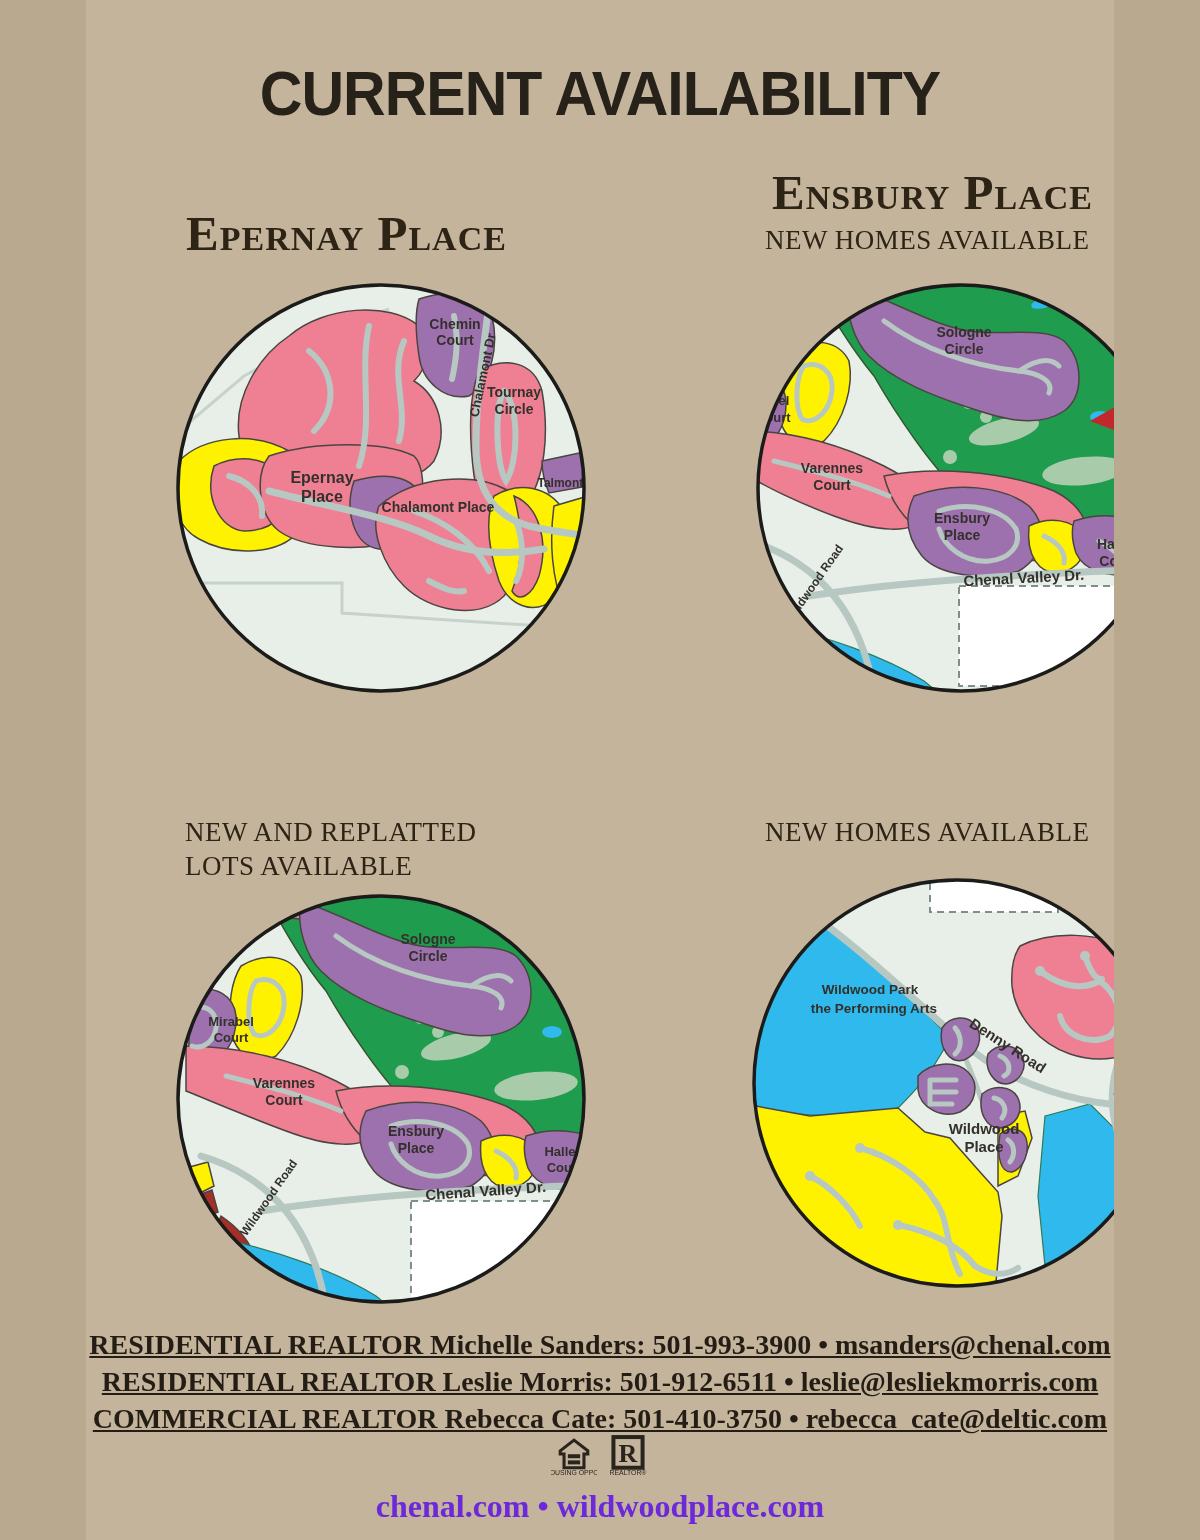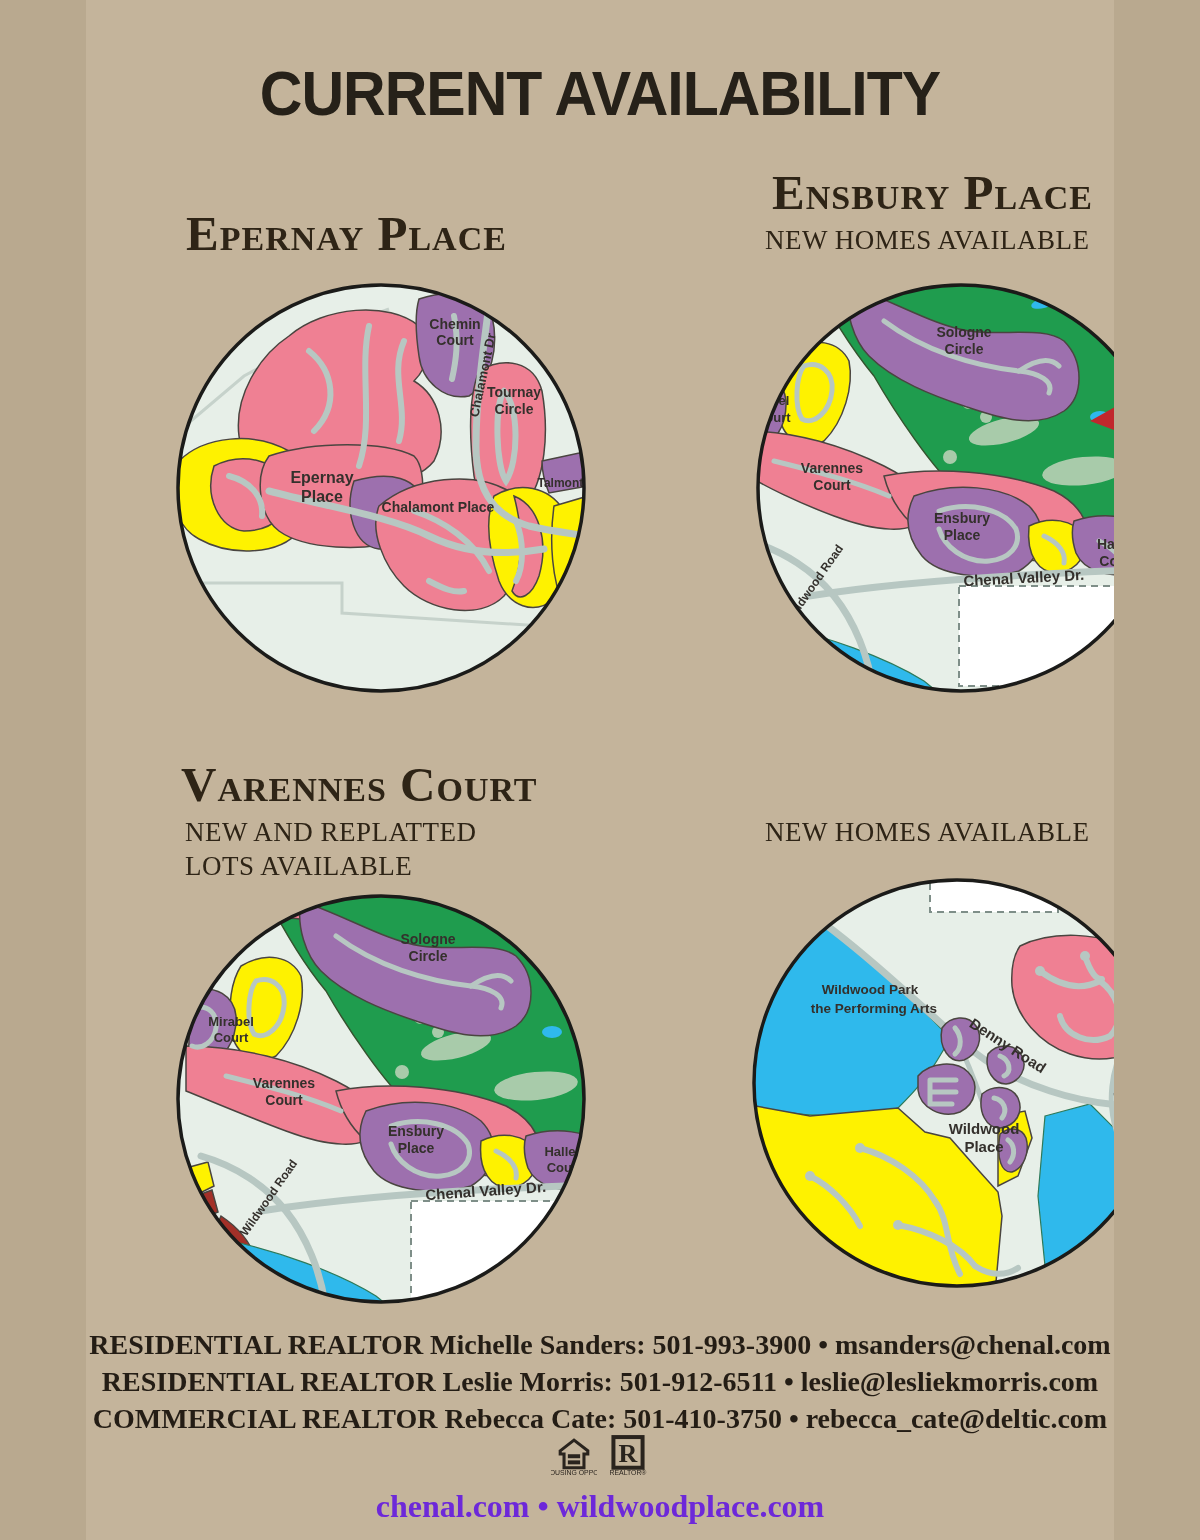--- a/index.html
+++ b/index.html
@@ -9,21 +9,21 @@
          font-family:"Liberation Sans",sans-serif;font-weight:bold;font-size:59px;
          letter-spacing:-1px;color:#262119;transform:scaleY(1.06);}
   .heading{position:absolute;font-variant:small-caps;font-weight:bold;font-size:49px;
            color:#2e2416;letter-spacing:1px;line-height:1;white-space:nowrap;}
   .subheading{position:absolute;font-size:27px;color:#2e2416;letter-spacing:.5px;line-height:1.25;}
   .sub-narrow{width:360px;}
   .mapwrap{position:absolute;}
   .mapwrap svg{display:block;}
   .ml{font-family:"Liberation Sans",sans-serif;font-weight:bold;fill:#34302c;}
   .contacts{position:absolute;top:1326px;left:0;width:100%;text-align:center;
-            font-weight:bold;font-size:28px;color:#241d15;line-height:1.33;}
+            font-weight:bold;font-size:28px;color:#241d15;line-height:1.33;text-decoration:underline;}
   .icons{position:absolute;top:1434px;left:0;width:100%;display:flex;
          justify-content:center;align-items:flex-start;gap:10px;}
   .sites{position:absolute;top:1488px;left:0;width:100%;text-align:center;
          font-weight:bold;font-size:32px;color:#6d28d9;}
   .cap{font-family:"Liberation Sans",sans-serif;font-size:4.5px;fill:#2a241e;}
 </style>
 </head>
 <body>
 
 <div class="page">
@@ -173,21 +173,20 @@
           <text class="ml" x="64" y="304" font-size="12" text-anchor="middle" transform="rotate(-55 64 304)">Wildwood Road</text>
           <text class="ml" x="390" y="304" font-size="10" text-anchor="middle">Co</text>
           <text class="ml" x="388" y="316" font-size="10" text-anchor="middle">Main</text>
           <text class="ml" x="392" y="328" font-size="10" text-anchor="middle">F</text>
         </g>
       </g>
       <circle cx="207" cy="207" r="203" fill="none" stroke="#1b1b19" stroke-width="3.5"></circle>
     </svg>
   </div>
 
-  <div class="heading" style="left:95px;top:760px;">Varennes Court</div>
   <div class="subheading sub-narrow" style="left:99px;top:816px;">NEW AND REPLATTED LOTS AVAILABLE</div>
 
   <div class="mapwrap" style="left:88px;top:892px;">
     <svg width="414" height="414" viewBox="0 0 414 414">
       <defs>
           <clipPath id="clipC">
             <circle cx="207" cy="207" r="204"></circle>
           </clipPath>
         </defs>
       <g clip-path="url(#clipC)">

